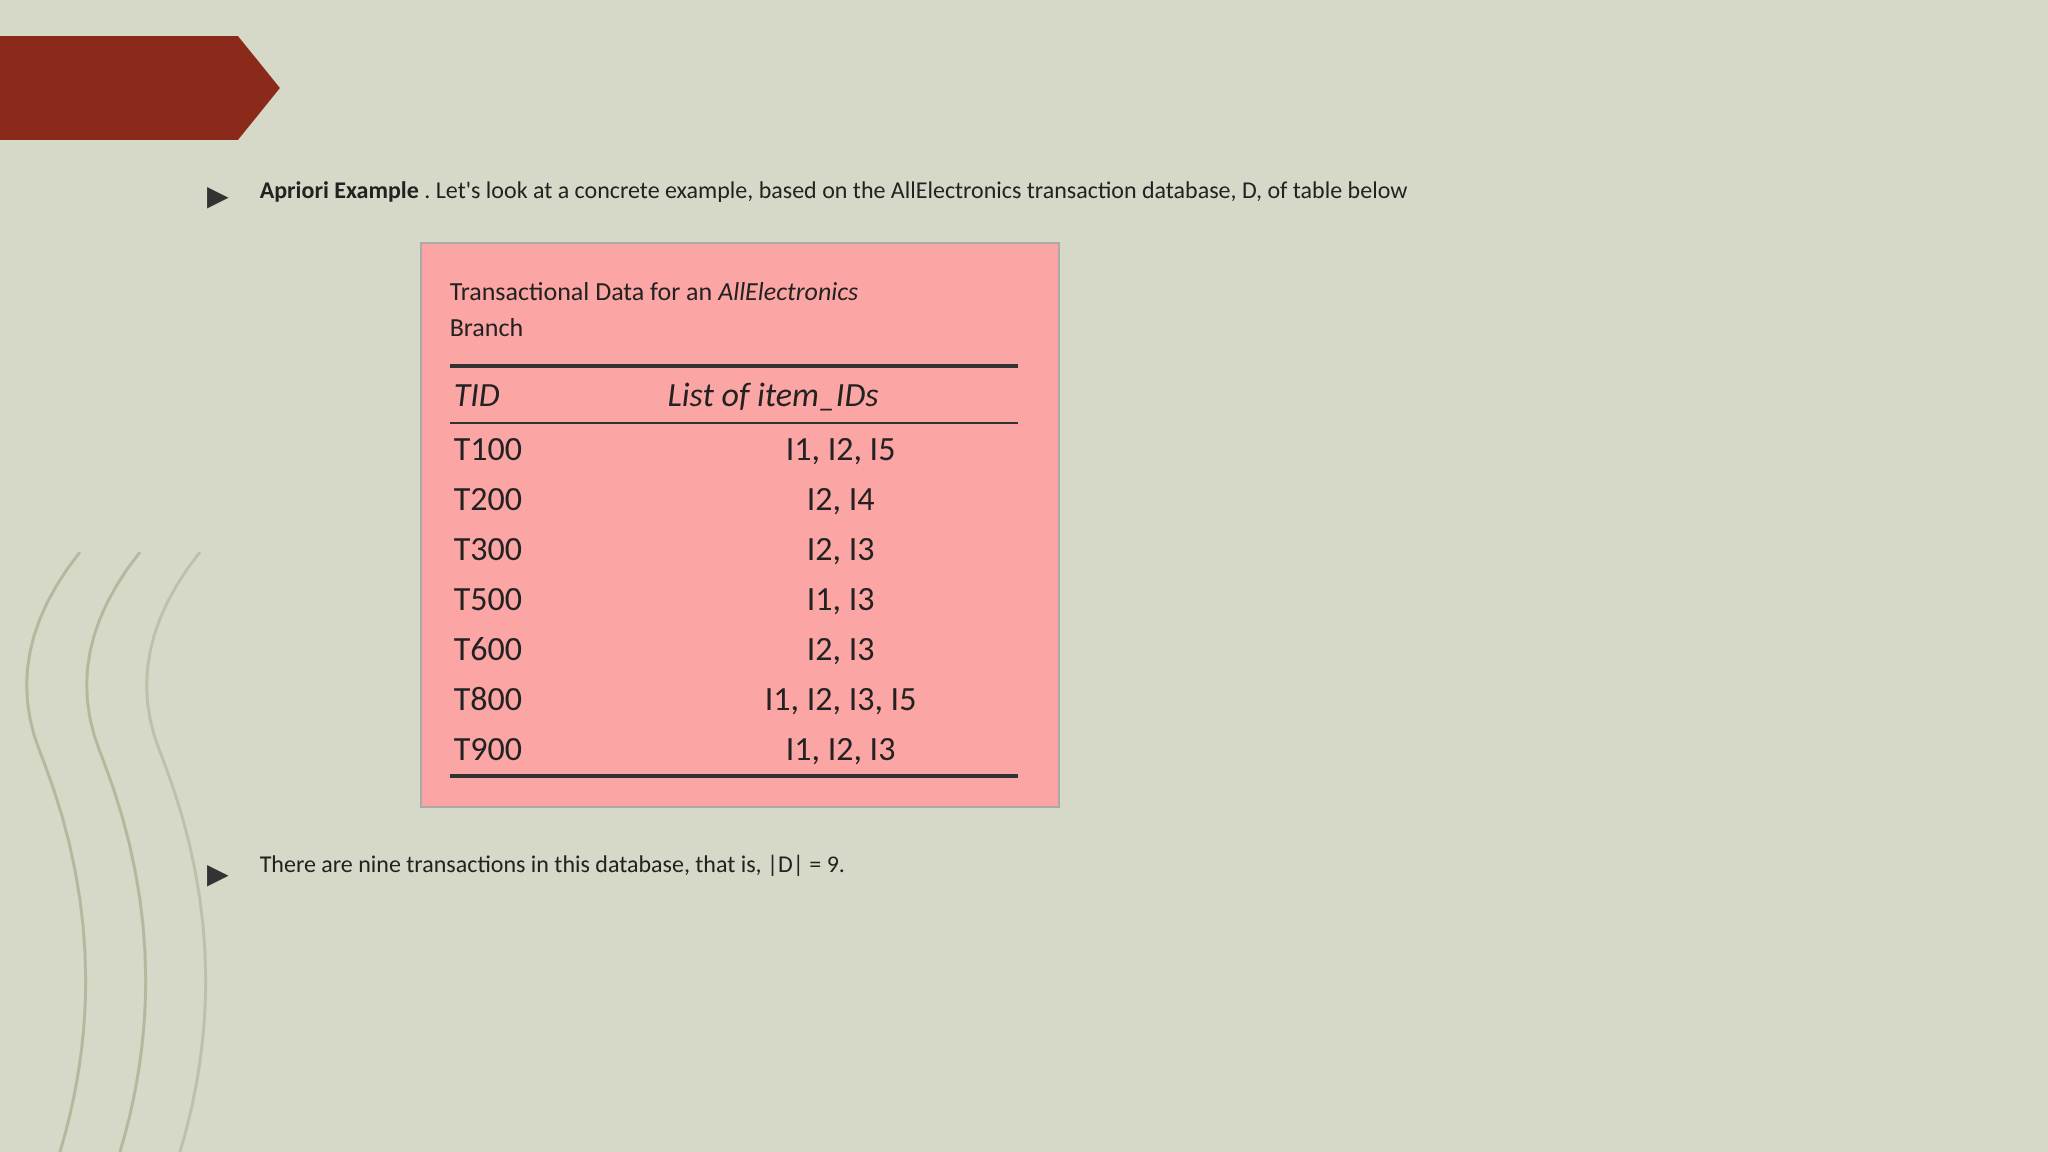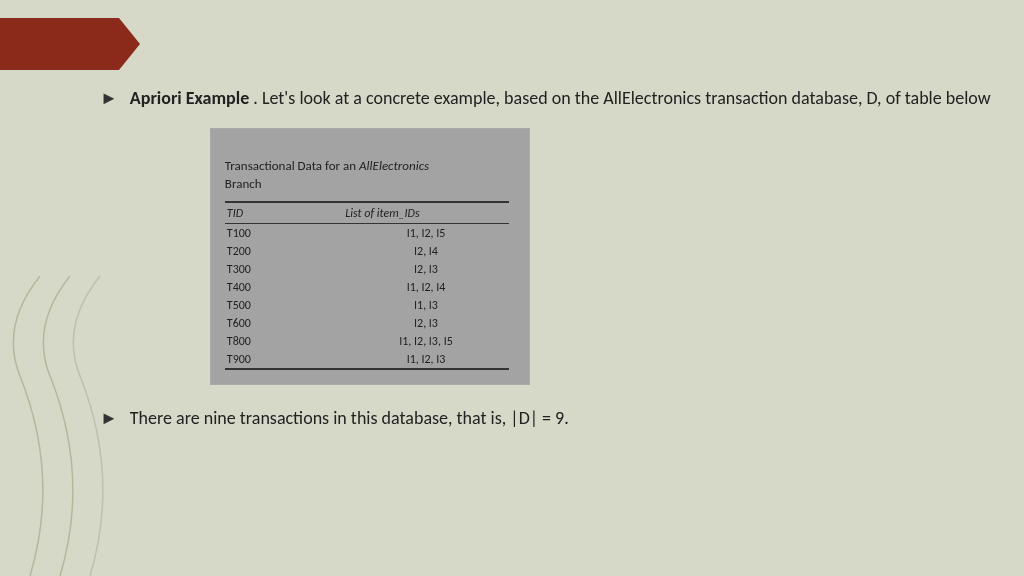--- a/index.html
+++ b/index.html
@@ -56,56 +56,56 @@
 
     .bullet-arrow {
       color: #333;
       font-size: 18px;
       margin-right: 12px;
       margin-top: 2px;
       flex-shrink: 0;
     }
 
     .bullet-text {
-      font-size: 18px;
+      font-size: 12px;
       color: #222;
       line-height: 1.5;
       text-align: justify;
     }
 
     .bullet-text strong {
       font-weight: bold;
     }
 
     
     .table-container {
       margin-top: 16px;
       margin-left: 80px;
-      background: #a3a3a3;
+      background: #fca5a5;
       border: 1px solid #aaa;
       display: inline-block;
-      padding: 28px 20px 14px 14px;
+      padding: 16px 20px 14px 14px;
       min-width: 320px;
     }
 
     .table-title {
       font-size: 13px;
       color: #222;
       margin-bottom: 8px;
       line-height: 1.4;
     }
 
     .table-title em {
       font-style: italic;
     }
 
     .data-table {
       border-collapse: collapse;
       width: 100%;
-      font-size: 12px;
+      font-size: 17px;
     }
 
     .data-table thead tr {
       border-top: 2px solid #333;
       border-bottom: 1px solid #333;
     }
 
     .data-table tbody tr:last-child {
       border-bottom: 2px solid #333;
       margin-top: 36px;
@@ -180,24 +180,20 @@
               </tr>
               <tr>
                 <td>T200</td>
                 <td>I2, I4</td>
               </tr>
               <tr>
                 <td>T300</td>
                 <td>I2, I3</td>
               </tr>
               <tr>
-                <td>T400</td>
-                <td>I1, I2, I4</td>
-              </tr>
-              <tr>
                 <td>T500</td>
                 <td>I1, I3</td>
               </tr>
               <tr>
                 <td>T600</td>
                 <td>I2, I3</td>
               </tr>
               <tr>
                 <td>T800</td>
                 <td>I1, I2, I3, I5</td>

